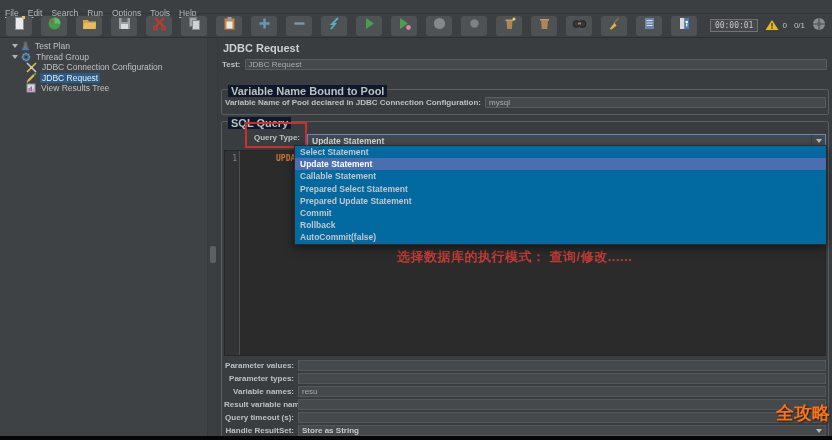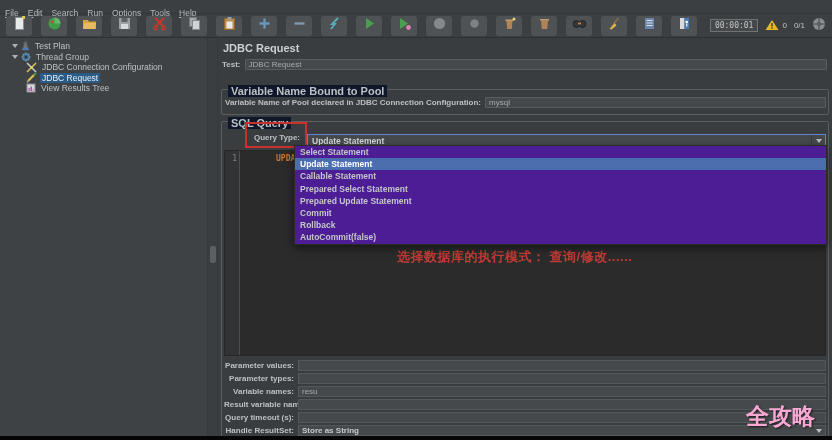--- a/index.html
+++ b/index.html
@@ -76,31 +76,31 @@
 
   .sql-rows { position:absolute; left:2px; right:2px; bottom:0; }
   .f-row { height:13px; display:flex; align-items:center; }
   .f-label { width:70px; flex:0 0 auto; text-align:right; font-size:8px; font-weight:bold;
              color:#bcc0c2; margin-right:4px; white-space:nowrap; }
   .f-field { flex:1; height:11px; background:#45494b; border:1px solid #55585a; font-size:8px;
              color:#a6acb0; padding:0 3px; line-height:10px; white-space:nowrap; display:flex; align-items:center; }
   .f-field.bold { font-weight:bold; color:#c6cacd; justify-content:flex-start; position:relative; }
   .f-field .mini-arrow { position:absolute; right:3px; top:3px; }
 
-  .popup { position:absolute; left:76px; right:5px; top:107px; z-index:6; background:#4c1d95;
+  .popup { position:absolute; left:76px; right:5px; top:107px; z-index:6; background:#0369a1;
            border:1px solid #2a2a2a; box-shadow:0 3px 8px rgba(0,0,0,.5); }
   .dd-item { height:12.2px; line-height:12.2px; padding-left:5px; font-size:8.5px; font-weight:bold;
              color:#c3c7c9; white-space:nowrap; }
   .dd-item.selected { background:#4b6eaf; color:#ffffff; }
 
   .annotation { position:absolute; left:179px; top:210px; z-index:3; font-size:13px; font-weight:bold;
                 color:#c23b35; font-family:sans-serif; white-space:nowrap; letter-spacing:.5px; }
 
-  .watermark { position:absolute; right:17px; top:401px; z-index:11; font-size:23px; font-weight:bold;
-               color:#f9a8d4; font-family:sans-serif; text-shadow:1px 1px 2px #1a1a1a; }
+  .watermark { position:absolute; right:2px; top:401px; z-index:11; font-size:18px; font-weight:bold;
+               color:#f97316; font-family:sans-serif; text-shadow:1px 1px 2px #1a1a1a; }
 
   .bottom-strip { position:absolute; left:0; right:0; bottom:0; height:4px; background:#060606; z-index:10; }
 </style>
 </head>
 <body>
 
 <div class="menubar">
   <span class="menu-item"><u>F</u>ile</span>
   <span class="menu-item"><u>E</u>dit</span>
   <span class="menu-item"><u>S</u>earch</span>

